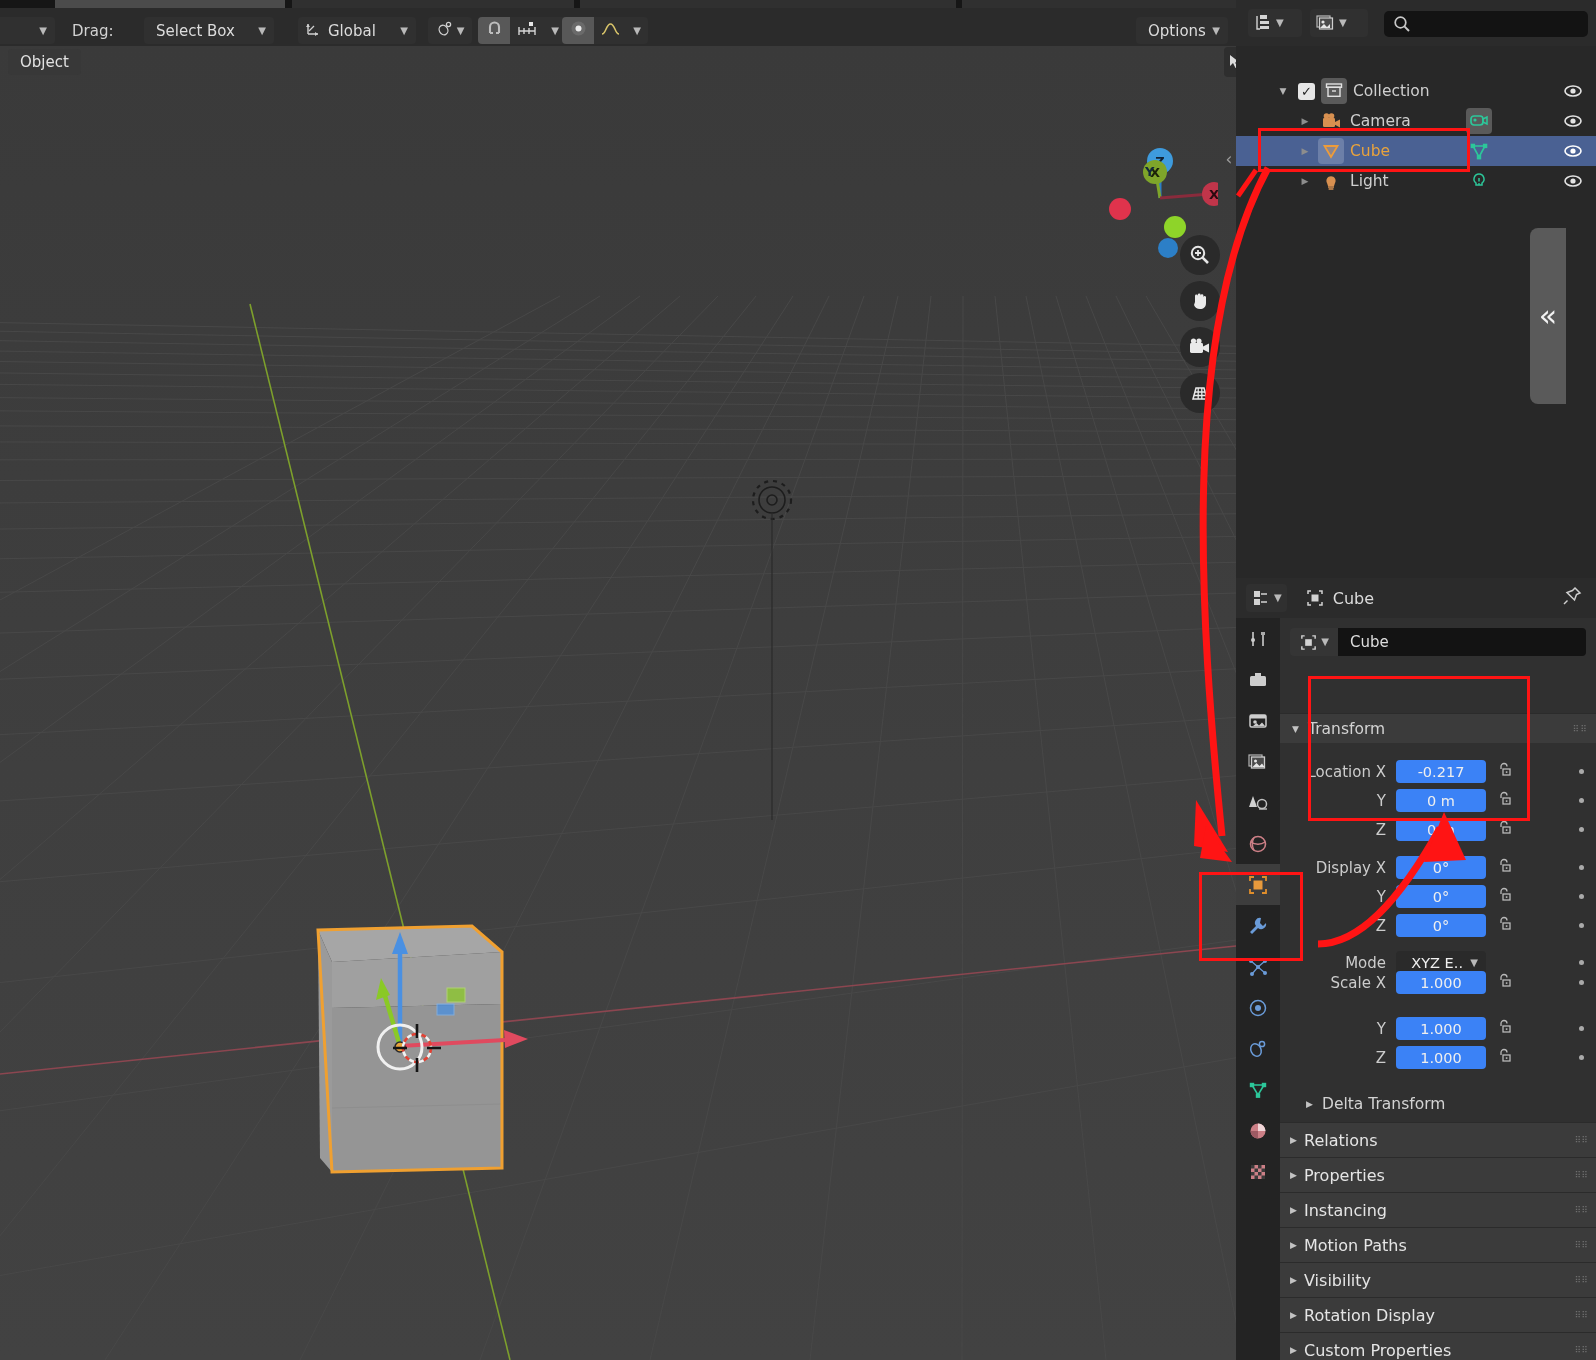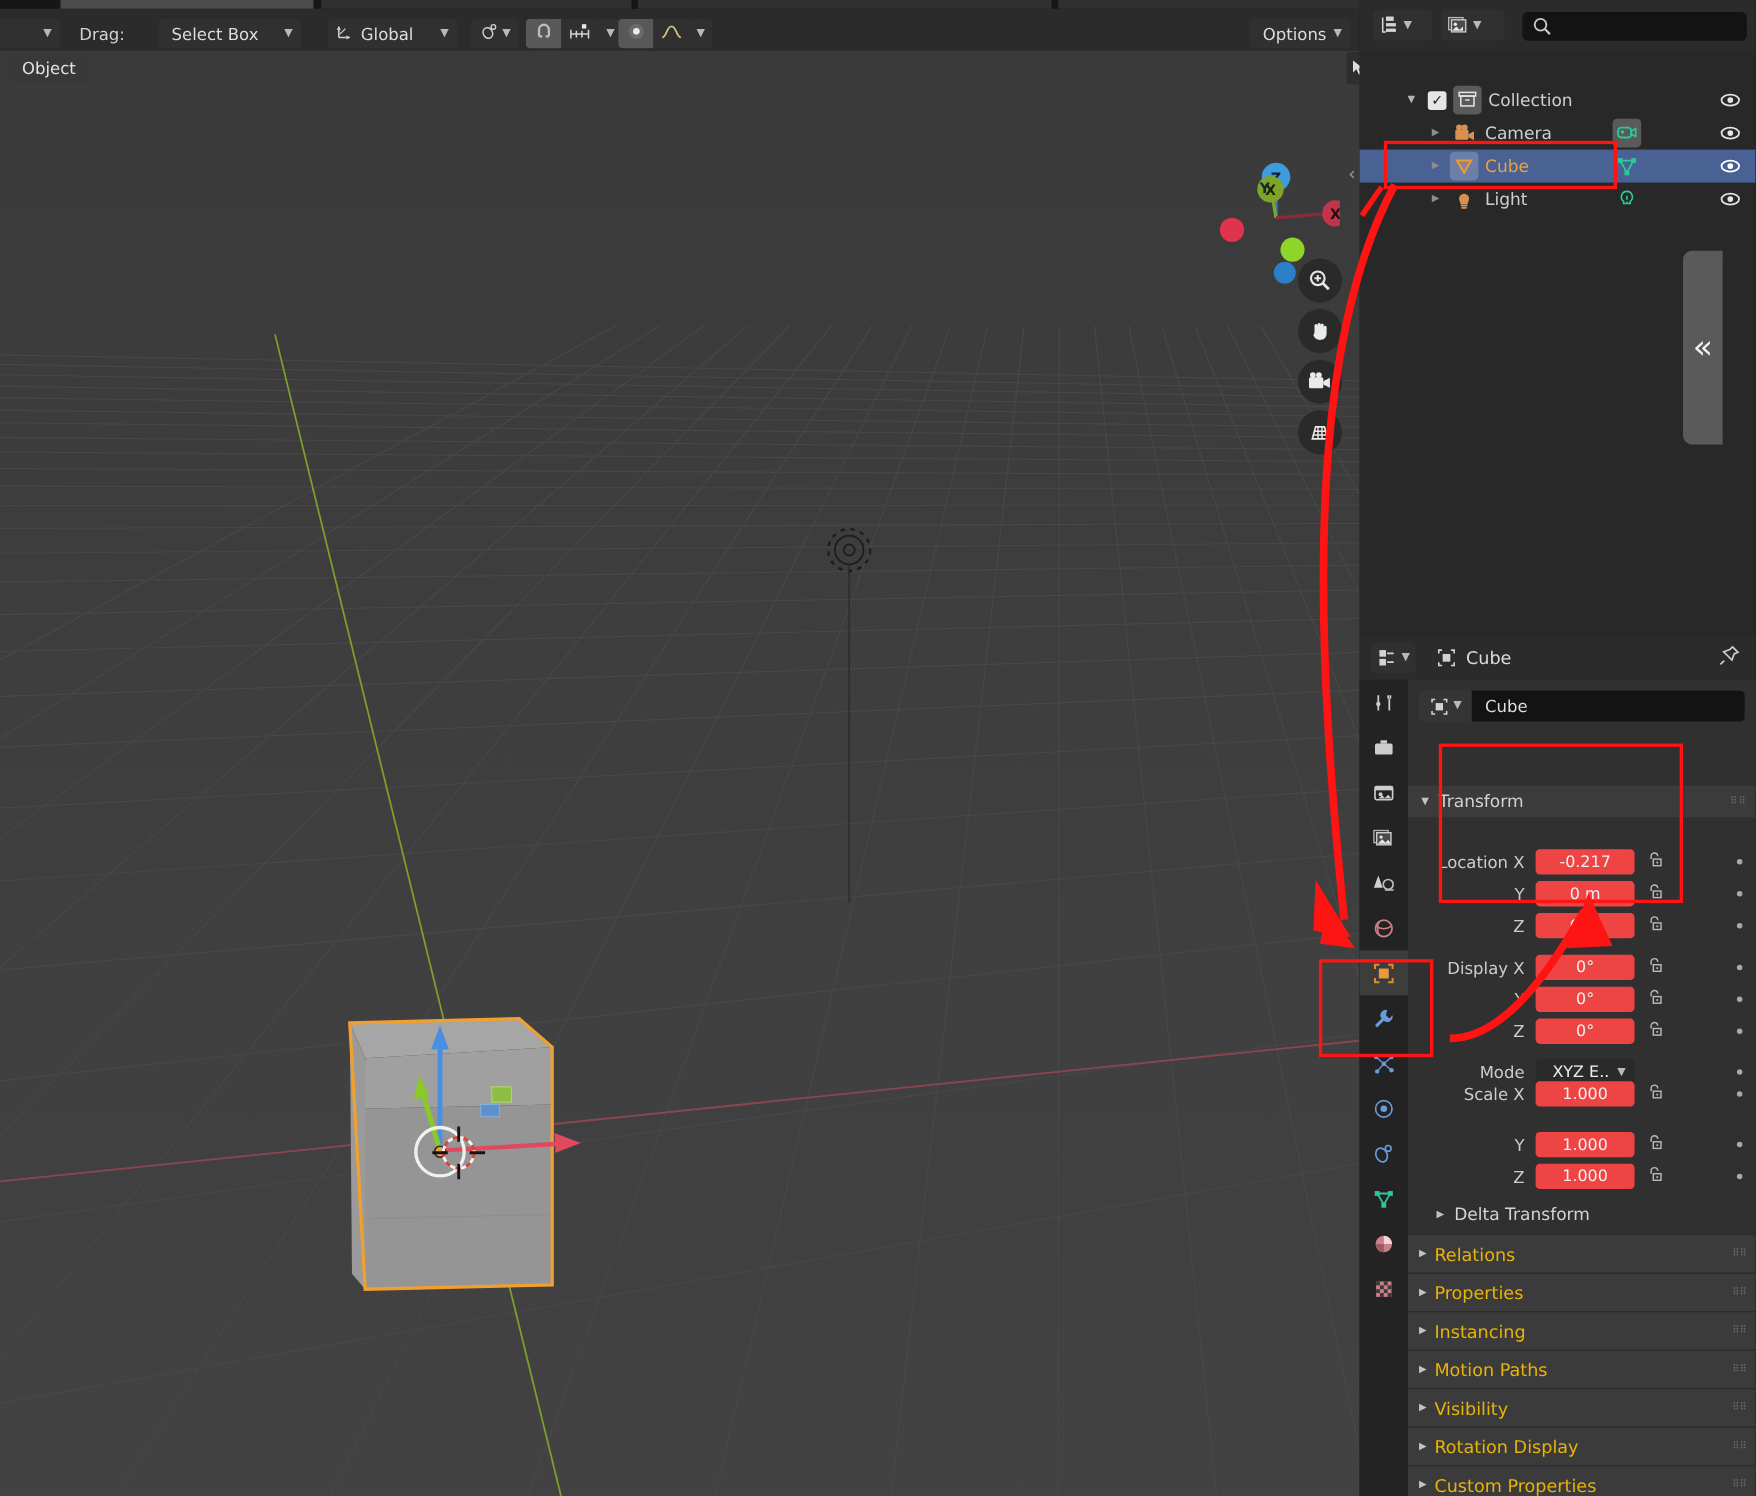--- a/index.html
+++ b/index.html
@@ -94,32 +94,32 @@
   .id-field{ flex:1; height:28px; background:#131313; border-radius:0 4px 4px 0;
      display:flex; align-items:center; padding-left:12px; font-size:15px; color:#dedede; }
 
   .panel-hdr{ position:absolute; left:0; width:316px; height:30px; display:flex; align-items:center;
      background:#3b3b3b; border-top:1px solid #2b2b2b; }
   .panel-hdr .tri{ margin-left:12px; font-size:9px; color:#c3c3c3; width:12px; }
   .panel-hdr .txt{ font-size:15.5px; color:#d3d3d3; margin-left:4px; }
   .panel-hdr .grip{ position:absolute; right:8px; color:#6e6e6e; font-size:9px; letter-spacing:1px; line-height:6px; }
   .panel-hdr.sub{ background:transparent; border-top:none; }
 
-  .prop-row{ position:absolute; left:0; width:316px; height:29px; display:flex; align-items:center;margin-top:12px; }
+  .prop-row{ position:absolute; left:0; width:316px; height:29px; display:flex; align-items:center; }
   .prop-label{ width:116px; text-align:right; padding-right:10px; font-size:15px; color:#cccccc; }
-  .prop-field{ width:90px; height:23px; background:#ef4444; border-radius:4px;
+  .prop-field{ width:90px; height:23px; background:#3b82f6; border-radius:4px;
      display:flex; align-items:center; justify-content:center; font-size:14.5px; color:#efefef; }
   .prop-field.dark{ background:#2a2a2a; justify-content:space-between; padding:0 8px; }
   .prop-lock{ margin-left:10px; }
   .prop-dot{ position:absolute; right:12px; width:5px; height:5px; border-radius:50%; background:#aaa; }
 
   .acc-row{ position:absolute; left:0; width:316px; height:35px; display:flex; align-items:center;
      background:#3b3b3b; border-top:1px solid #2b2b2b; }
   .acc-row .tri{ margin-left:10px; font-size:9px; color:#c3c3c3; width:14px; }
-  .acc-row .txt{ font-size:16px; color:#eab308; }
+  .acc-row .txt{ font-size:16px; color:#e5e5e5; }
   .acc-row .grip{ position:absolute; right:8px; color:#6e6e6e; font-size:9px; line-height:6px; }
 
   
   #rt-collapse{ position:absolute; left:1530px; top:228px; width:36px; height:176px;
      background:#5a5a5a; border-radius:8px 0 0 8px; display:flex; align-items:center; justify-content:center; }
 
   
   .anno-box{ position:absolute; border:3px solid #ff1414; pointer-events:none; }
   #anno-svg{ position:absolute; left:0; top:0; width:1596px; height:1360px; pointer-events:none; }
 </style>

